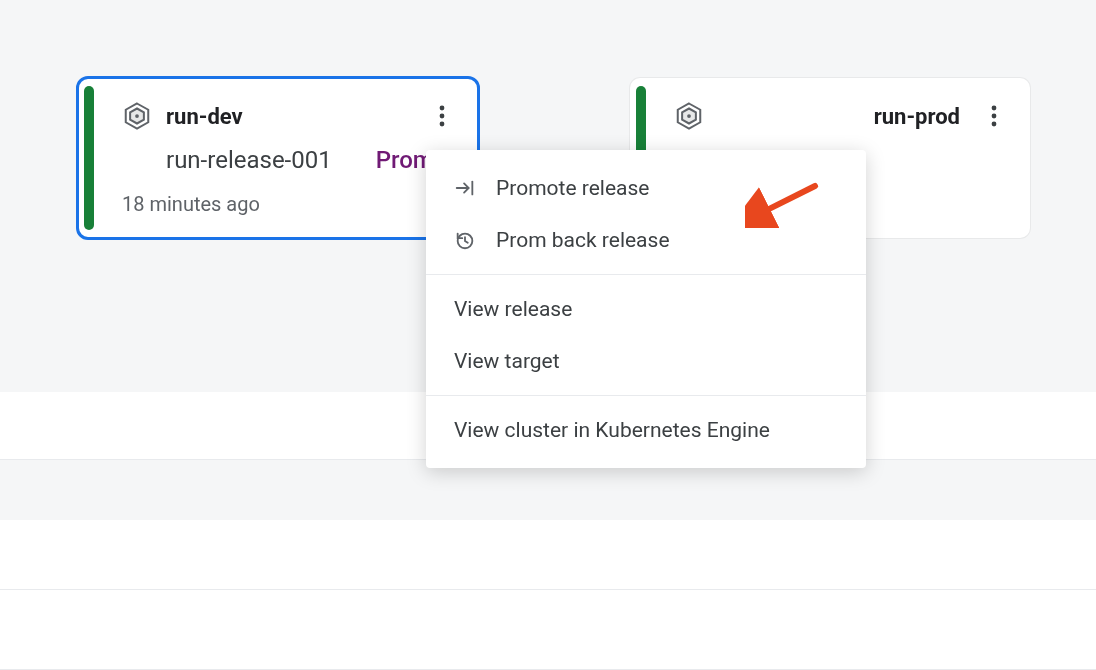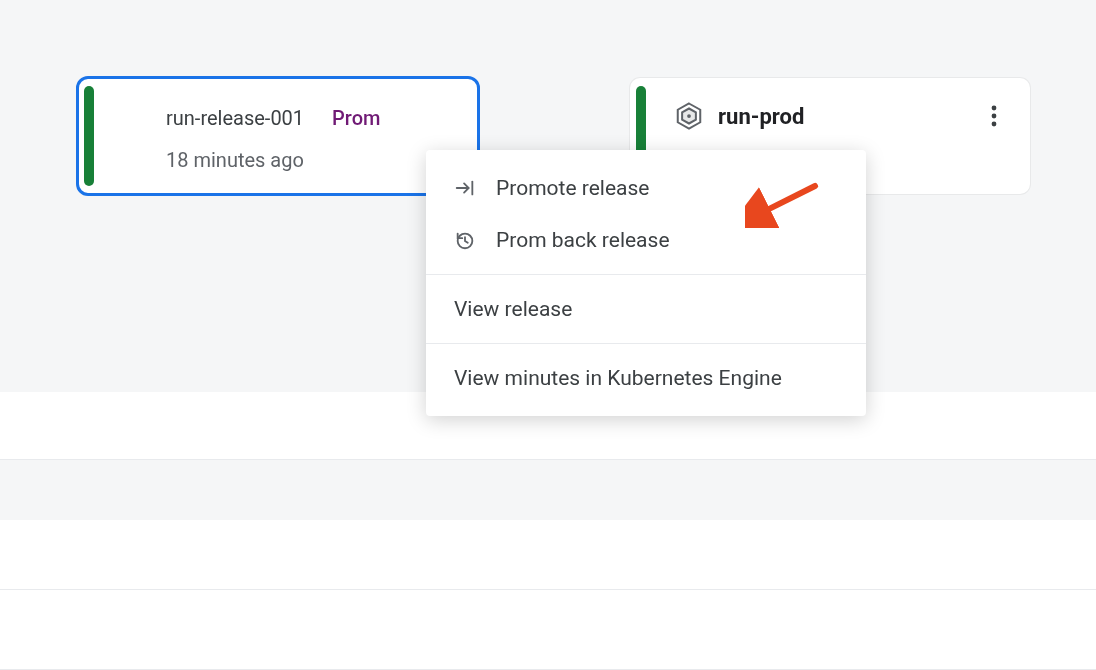--- a/index.html
+++ b/index.html
@@ -61,33 +61,32 @@
       justify-content: center;
       border-radius: 50%;
       cursor: pointer;
       color: #3c4043;
     }
     .card-sub {
       margin-top: 10px;
       margin-left: 44px;
       display: flex;
       align-items: center;
-      gap: 28px;
-      font-size: 20px;
+      gap: 44px;
+      font-size: 24px;
     }
     .sub-release { color: #3c4043; }
     .sub-promote { color: #701a75; font-weight: 500; white-space: nowrap; overflow: hidden; }
     .card-time {
       margin-top: 18px;
-      margin-left: 44px;
       margin-bottom: 10px;
       font-size: 20px;
       color: #5f6368;
     }
-    .card.prod .card-inner { padding-bottom: 18px; }
+    .card.prod .card-inner { padding-bottom: 18px; text-align: right; }
 
     
     .bg-row {
       position: absolute;
       left: 0; right: 0;
       background: #fff;
       border-bottom: 1px solid #e8eaed;
     }
     .bg-row.r1 { top: 392px; height: 68px; }
     .bg-row.r2 { top: 520px; height: 70px; }
@@ -152,20 +151,37 @@
   
   
   
 </div>
 
 <div class="cards-row">
 
   <div class="card selected">
     <div class="card-stripe"></div>
     <div class="card-inner">
+      <div class="card-header">
+        <span>
+          <svg width="30" height="30" viewBox="0 0 24 24" fill="none" stroke="#5f6368" stroke-width="1.6">
+            <polygon points="12,2 21,7 21,17 12,22 3,17 3,7" fill="none"></polygon>
+            <polygon points="12,6 17.5,9 17.5,15 12,18 6.5,15 6.5,9" fill="#5f6368" fill-opacity="0.15"></polygon>
+            <circle cx="12" cy="12" r="1.5" fill="#5f6368" stroke="none"></circle>
+          </svg>
+        </span>
+        <span class="card-title">run-dev</span>
+        <span class="more-btn">
+          <svg width="8" height="24" viewBox="0 0 6 24">
+            <circle cx="3" cy="4" r="2.4" fill="#3c4043"></circle>
+            <circle cx="3" cy="12" r="2.4" fill="#3c4043"></circle>
+            <circle cx="3" cy="20" r="2.4" fill="#3c4043"></circle>
+          </svg>
+        </span>
+      </div>
       <div class="card-sub">
         <span class="sub-release">run-release-001</span>
         <span class="sub-promote">Prom</span>
       </div>
       <div class="card-time">18 minutes ago</div>
     </div>
   </div>
 
   <div class="card prod">
     <div class="card-stripe"></div>
@@ -210,23 +226,26 @@
         <polyline points="12,9 12,13 15,15"></polyline>
         <polyline points="4,5 4,10 9,10" fill="none"></polyline>
       </svg>
     </span>
     <span>Prom back release</span>
   </div>
   <div class="menu-sep"></div>
   <div class="menu-item noicon">
     <span>View release</span>
   </div>
+  <div class="menu-item noicon">
+    <span>View target</span>
+  </div>
   <div class="menu-sep"></div>
   <div class="menu-item noicon">
-    <span>View minutes in Kubernetes Engine</span>
+    <span>View cluster in Kubernetes Engine</span>
   </div>
 </div>
 
 <div class="arrow-anno">
   <svg width="80" height="50" viewBox="0 0 80 50">
     <defs>
       <marker id="ah" markerWidth="8" markerHeight="8" refX="2" refY="4" orient="auto">
         <path d="M0,0 L8,4 L0,8 Z" fill="#e8471e"></path>
       </marker>
     </defs>

